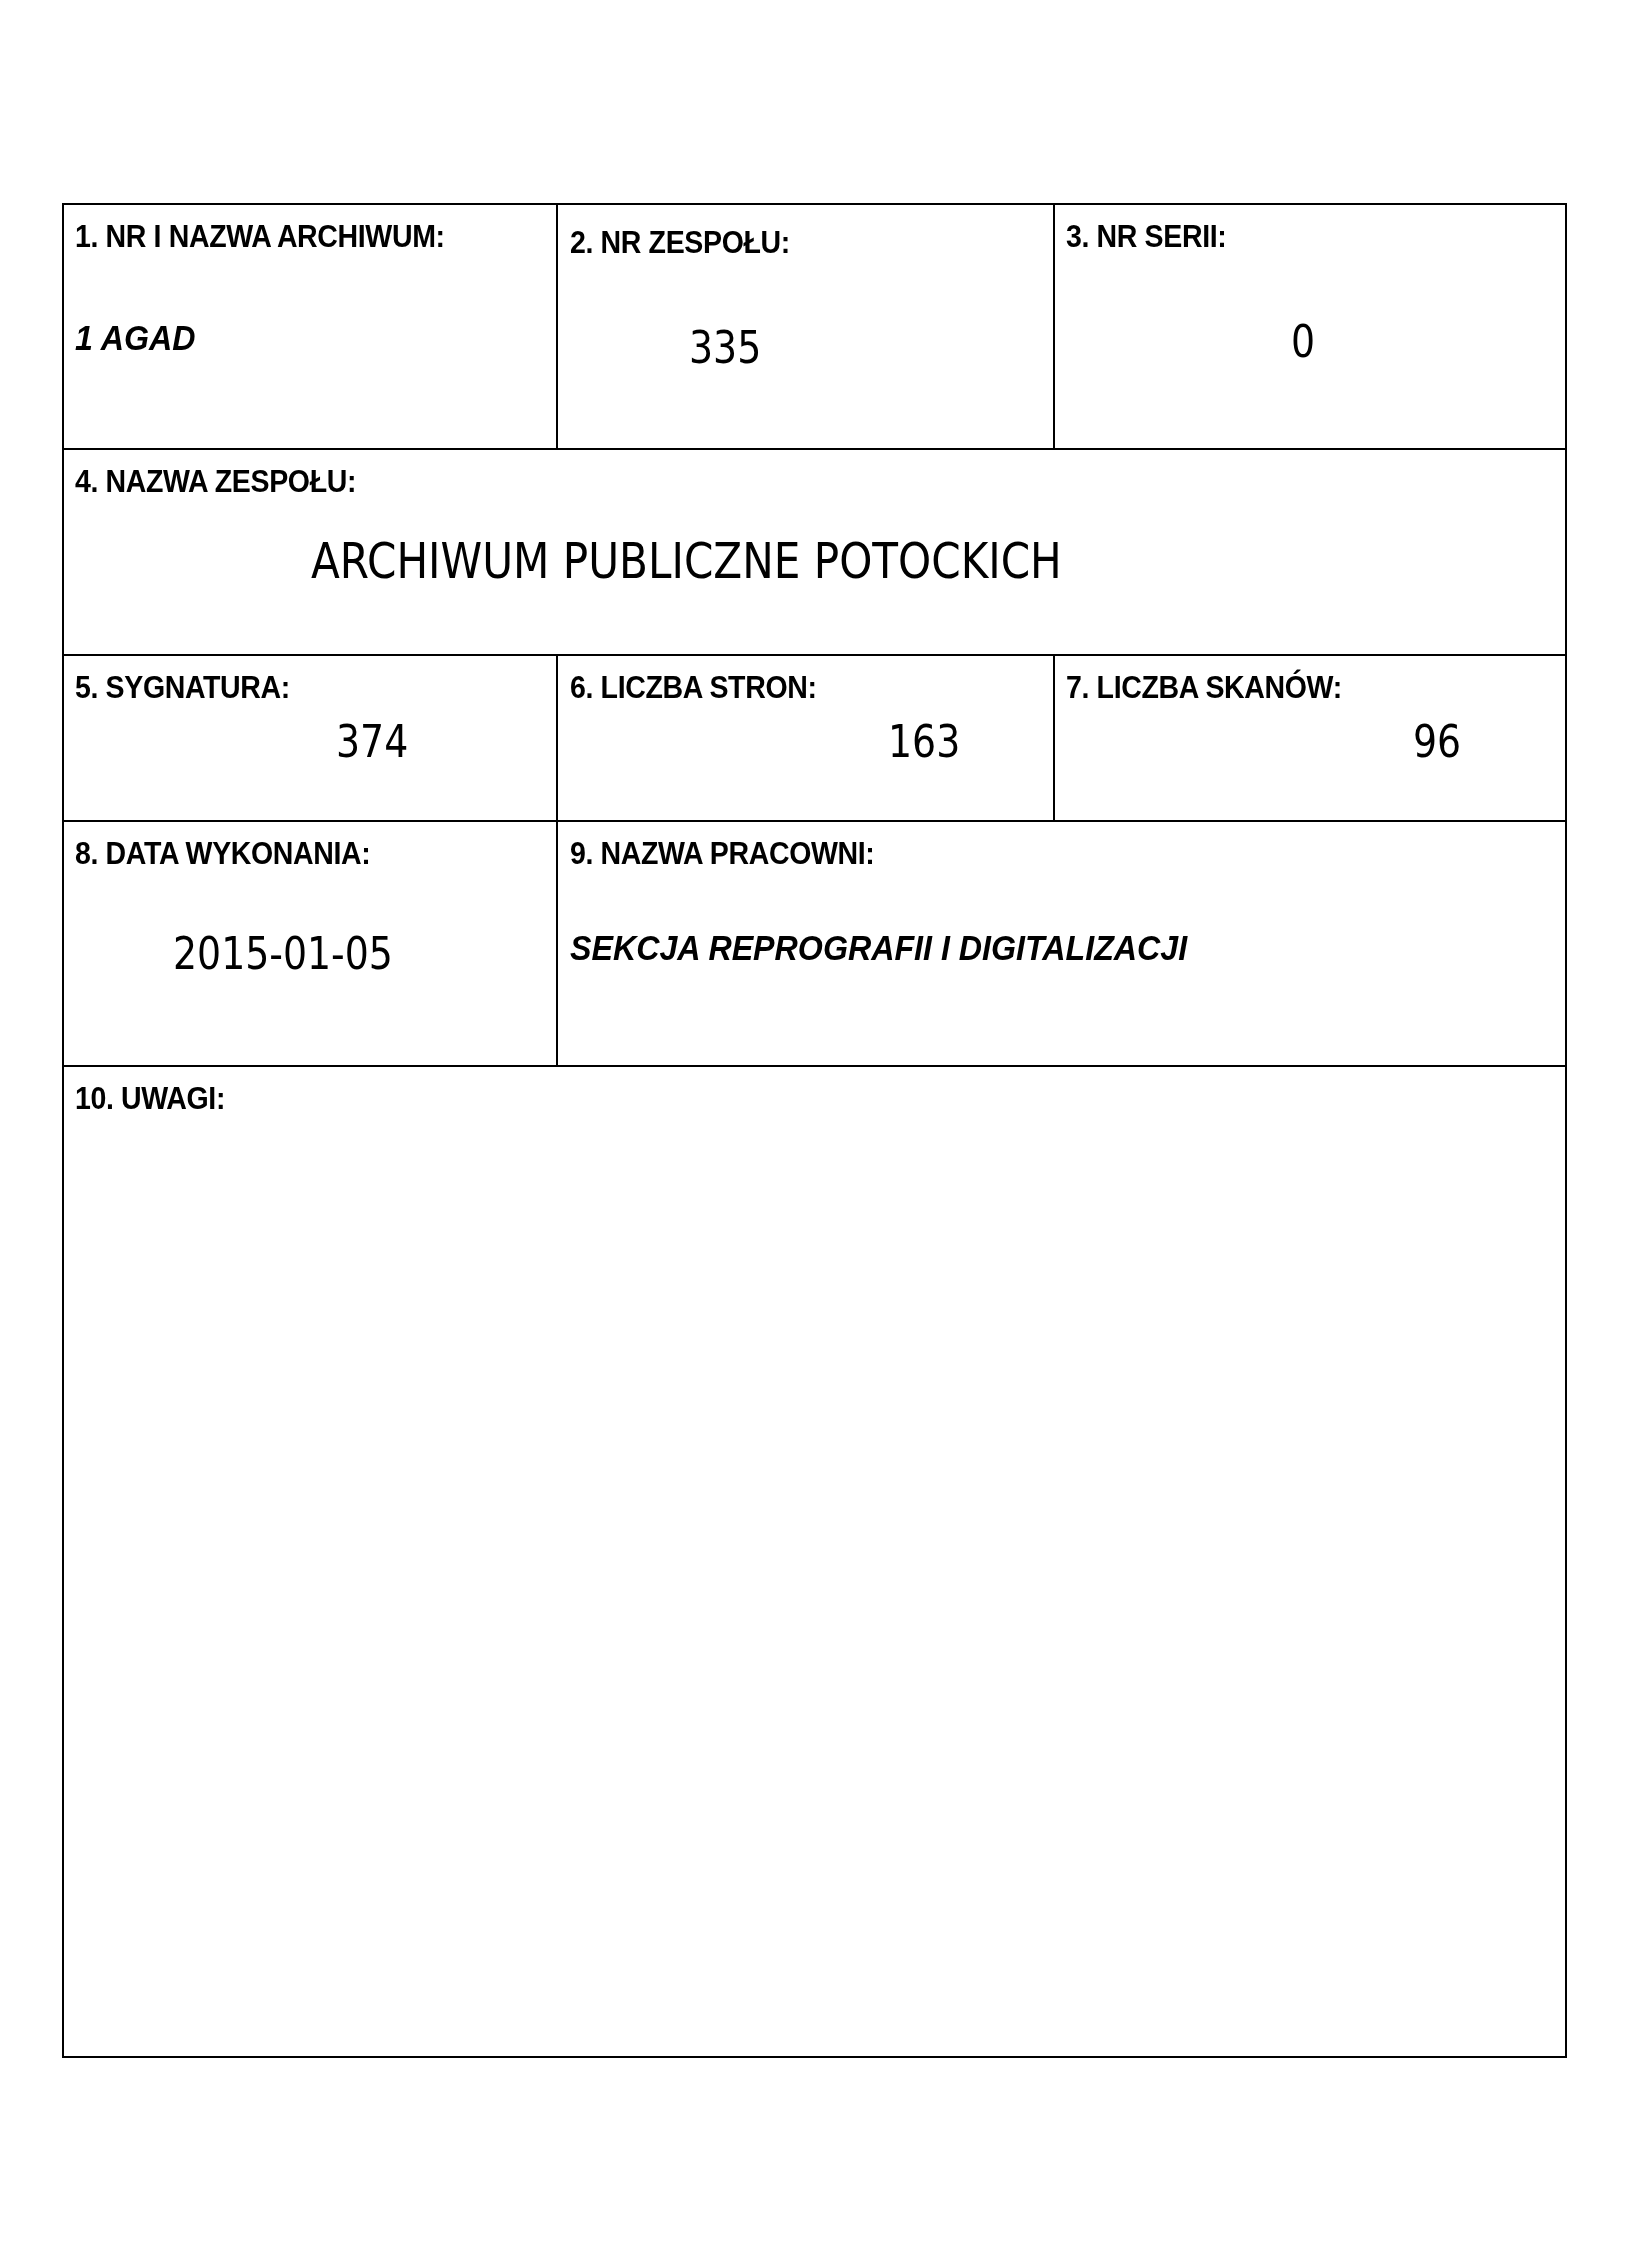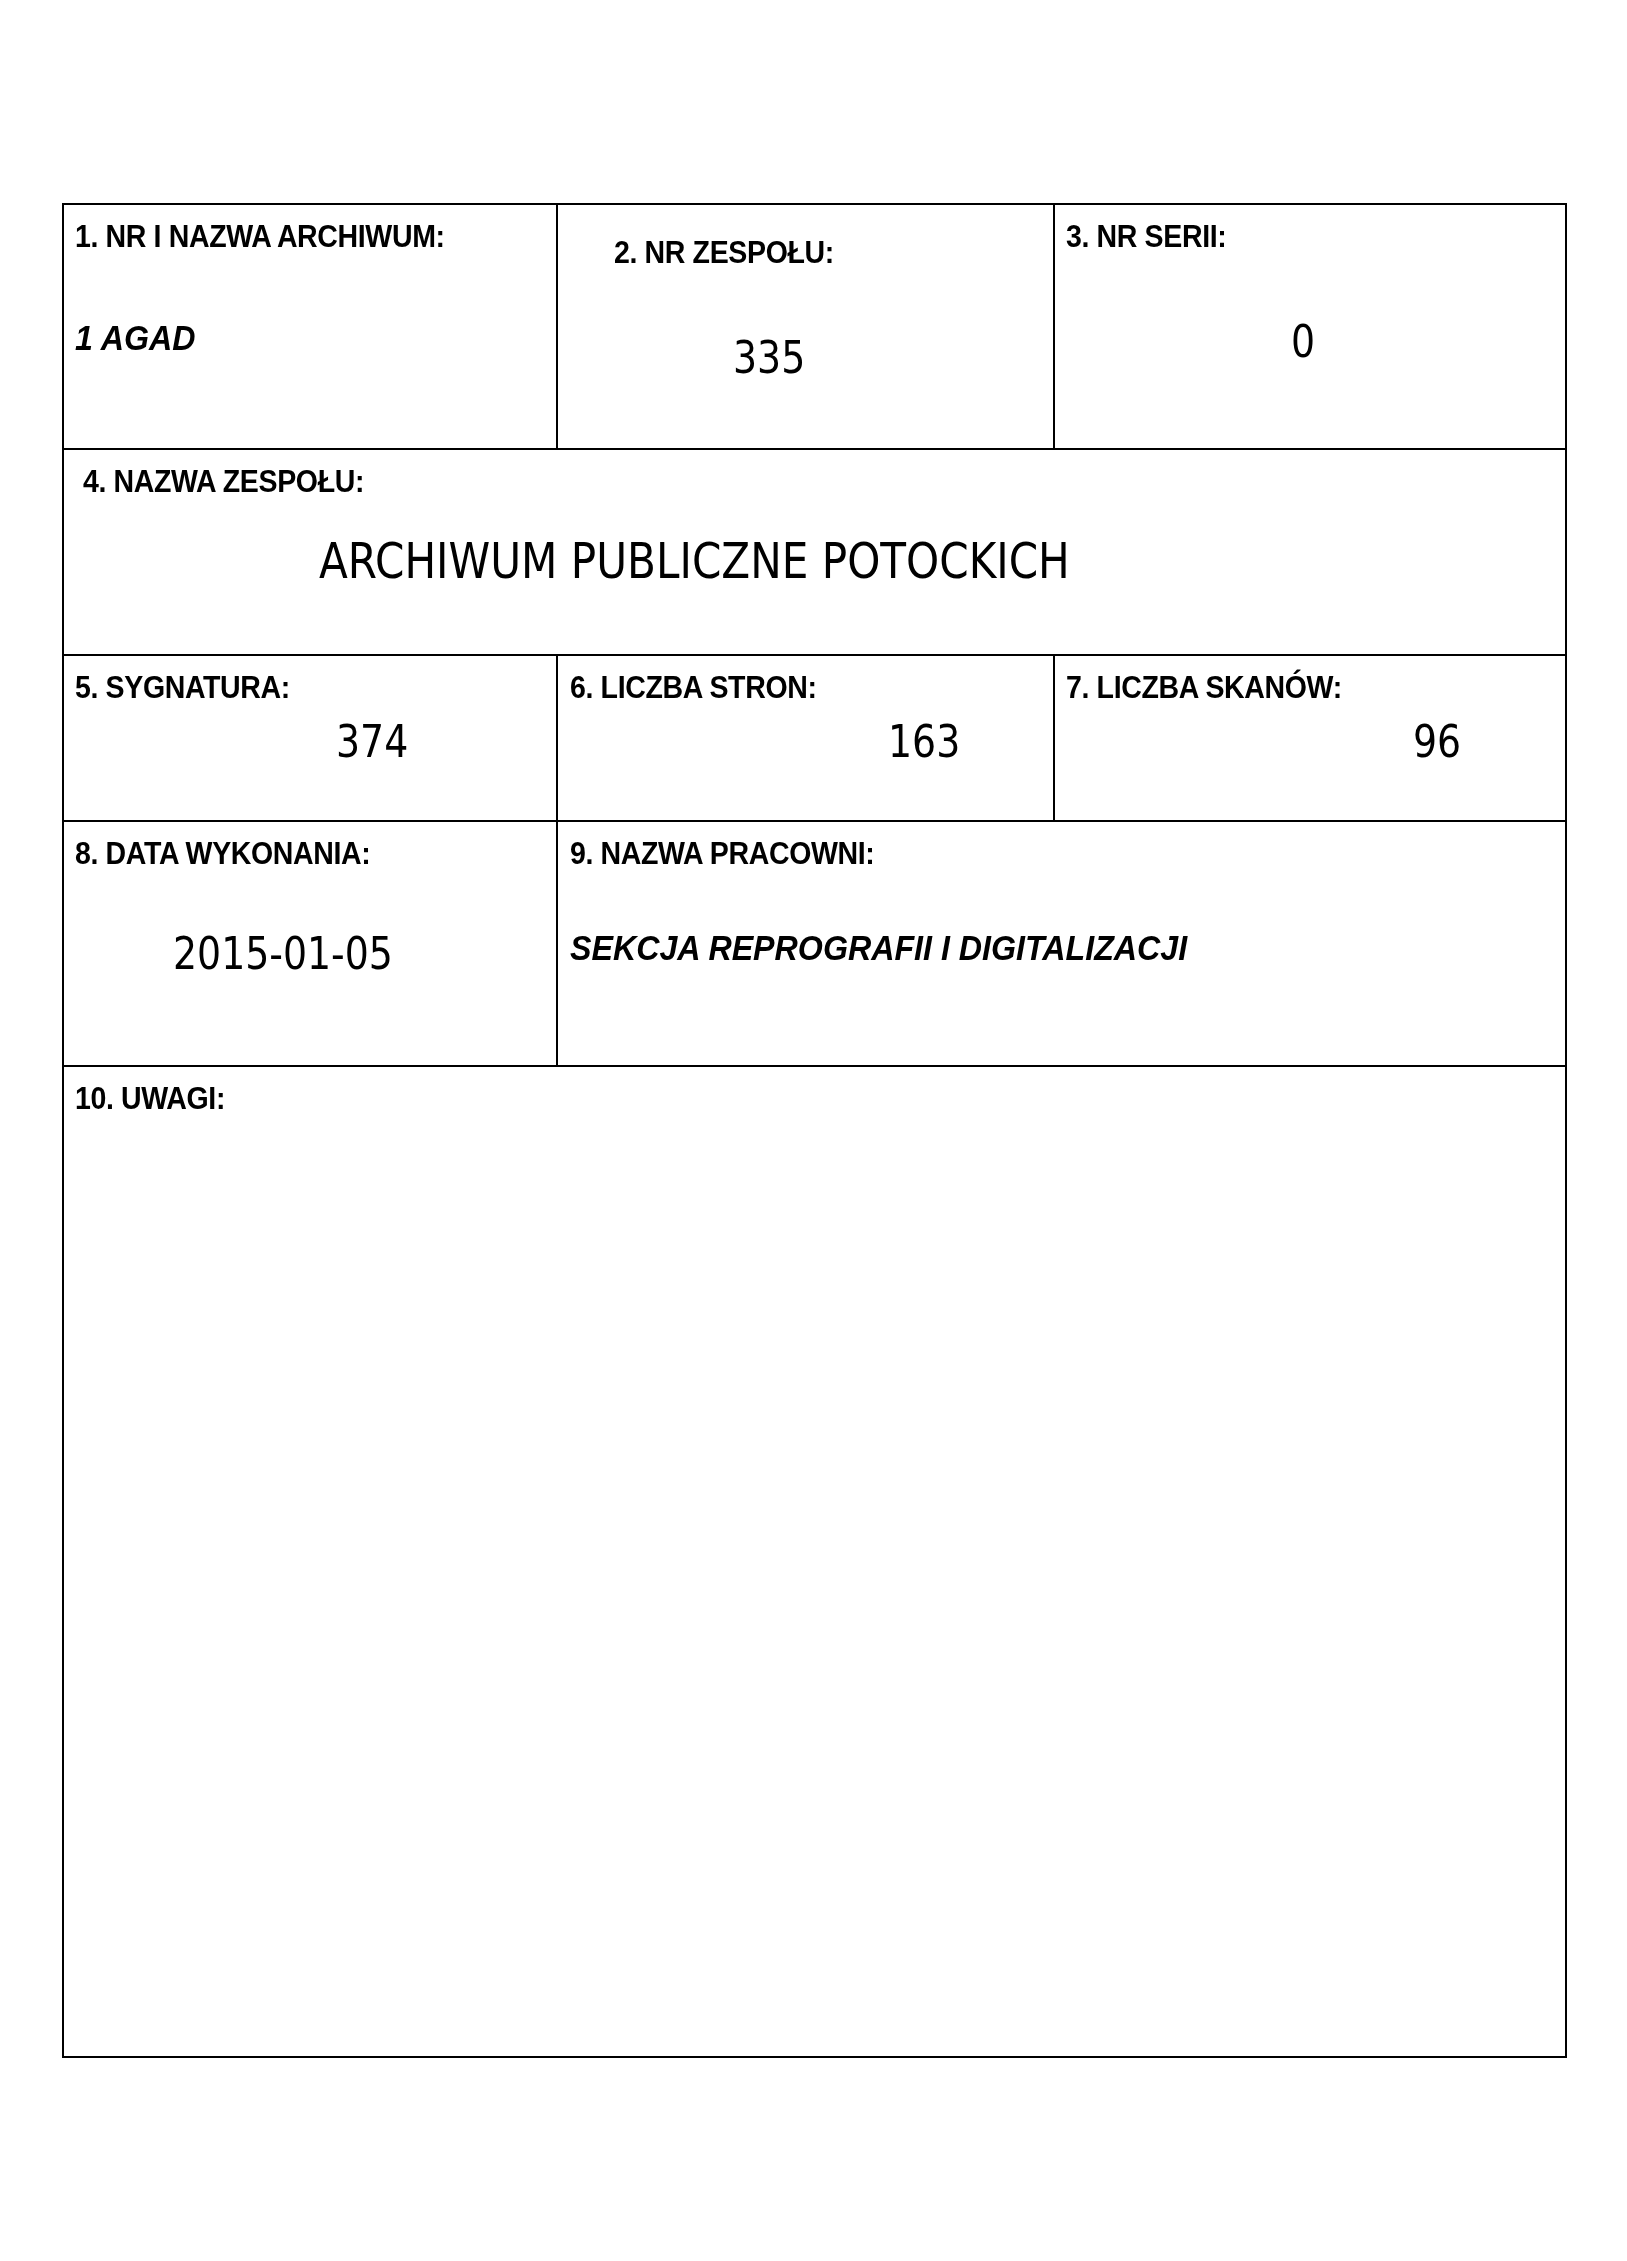--- a/index.html
+++ b/index.html
@@ -24,30 +24,30 @@
 
   <div class="vline" style="left:492px; top:0; height:244px;"></div>
   <div class="vline" style="left:989px; top:0; height:244px;"></div>
   <div class="vline" style="left:492px; top:449px; height:412px;"></div>
   <div class="vline" style="left:989px; top:449px; height:167px;"></div>
 
   <div class="cell" style="left:0; top:0; width:436px; height:243px;">
     <span class="label">1. NR I NAZWA ARCHIWUM:</span>
     <span class="val-italic" style="left:10.7px; top:113px;">1 AGAD</span>
   </div>
-  <div class="cell" style="left:495px; top:16px; width:494px; height:243px;margin-left:44px;">
+  <div class="cell" style="left:495px; top:6px; width:494px; height:243px;">
     <span class="label">2. NR ZESPOŁU:</span>
     <span class="val" style="left:130px; top:111px;">335</span>
   </div>
   <div class="cell" style="left:991px; top:0; width:510px; height:243px;">
     <span class="label">3. NR SERII:</span>
     <span class="val" style="left:236px; top:111px;">0</span>
   </div>
 
-  <div class="cell" style="left:8px; top:245px; width:1501px; height:244px;text-align:center;">
+  <div class="cell" style="left:0; top:245px; width:1501px; height:244px;text-align:center;">
     <span class="label">4. NAZWA ZESPOŁU:</span>
     <span class="val" style="left:247px; top:83px; font-size:49px;">ARCHIWUM PUBLICZNE POTOCKICH</span>
   </div>
 
   <div class="cell" style="left:0; top:451px; width:492px; height:122px;">
     <span class="label">5. SYGNATURA:</span>
     <span class="val" style="left:272px; top:60px;">374</span>
   </div>
   <div class="cell" style="left:495px; top:451px; width:494px; height:164px;">
     <span class="label">6. LICZBA STRON:</span>

